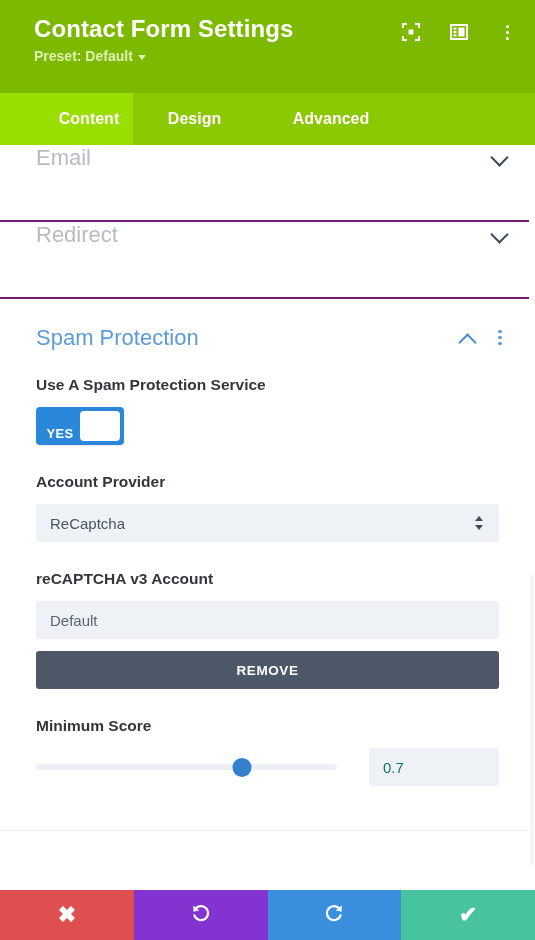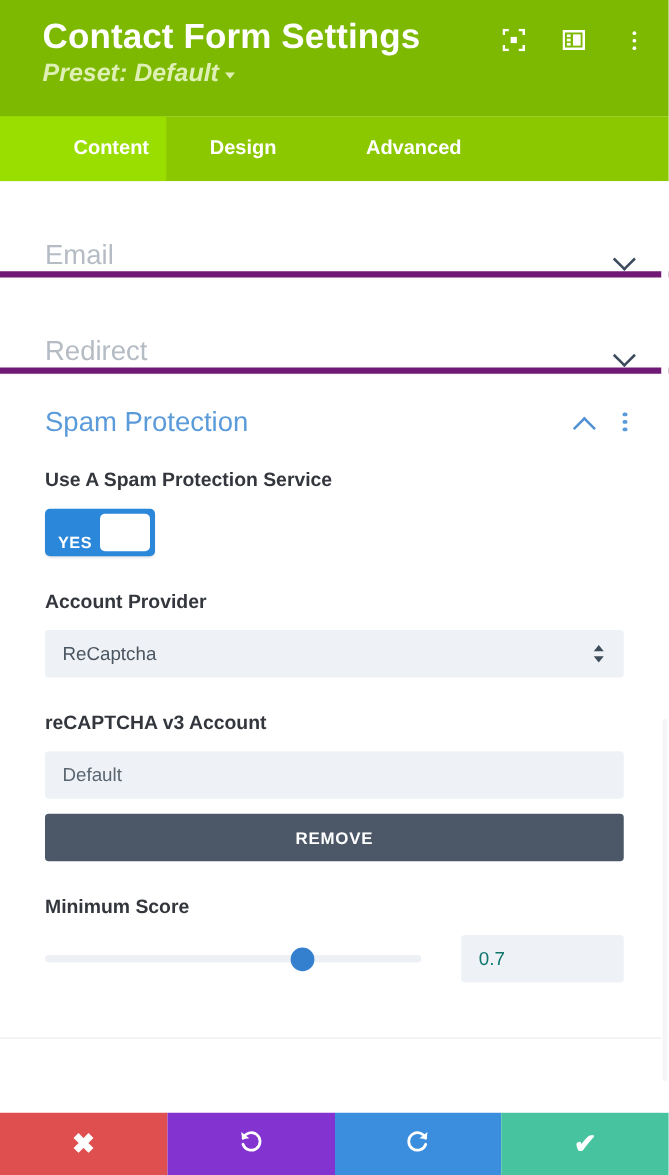--- a/index.html
+++ b/index.html
@@ -19,31 +19,31 @@
   
   .header {
     background:#7cb900;
     padding:14px 24px 10px 34px;
     flex:0 0 auto;
     height:93px;
     position:relative;
   }
   .header-title {
     color:#ffffff;
-    font-size:28px;
+    font-size:24px;
     font-weight:bold;
     letter-spacing:.1px;
     line-height:30px;
   }
   .header-preset {
     margin-top:4px;
     color:#dff0b4;
-    font-size:20px;
-    font-weight:bold;
-    display:flex; align-items:center; gap:5px;font-style:italic;
+    font-size:14px;
+    font-weight:bold;
+    display:flex; align-items:center; gap:5px;
   }
   .caret-down {
     width:0;height:0;
     border-left:4px solid transparent;
     border-right:4px solid transparent;
     border-top:5px solid #dff0b4;
     display:inline-block;
     margin-top:2px;
   }
   .header-icons {
@@ -91,23 +91,23 @@
   }
   .scroll-thumb {
     position:absolute; right:1px; top:430px;
     width:4px; height:290px;
     background:#f3f5f7;
     border-radius:2px;
   }
 
   .section-collapsed {
     height:77px;
-    display:flex; align-items:flex-end;
+    display:flex; align-items:flex-start;
     padding:0 24px 0 36px;
-    border-bottom:5px solid #701a75;
+    border-bottom:2px solid #701a75;
     cursor:pointer;
   }
   .section-collapsed .title {
     flex:1;
     font-size:22px;
     color:#b5bcc4;
     font-weight:normal;
   }
   .chev {
     width:22px; height:22px;

